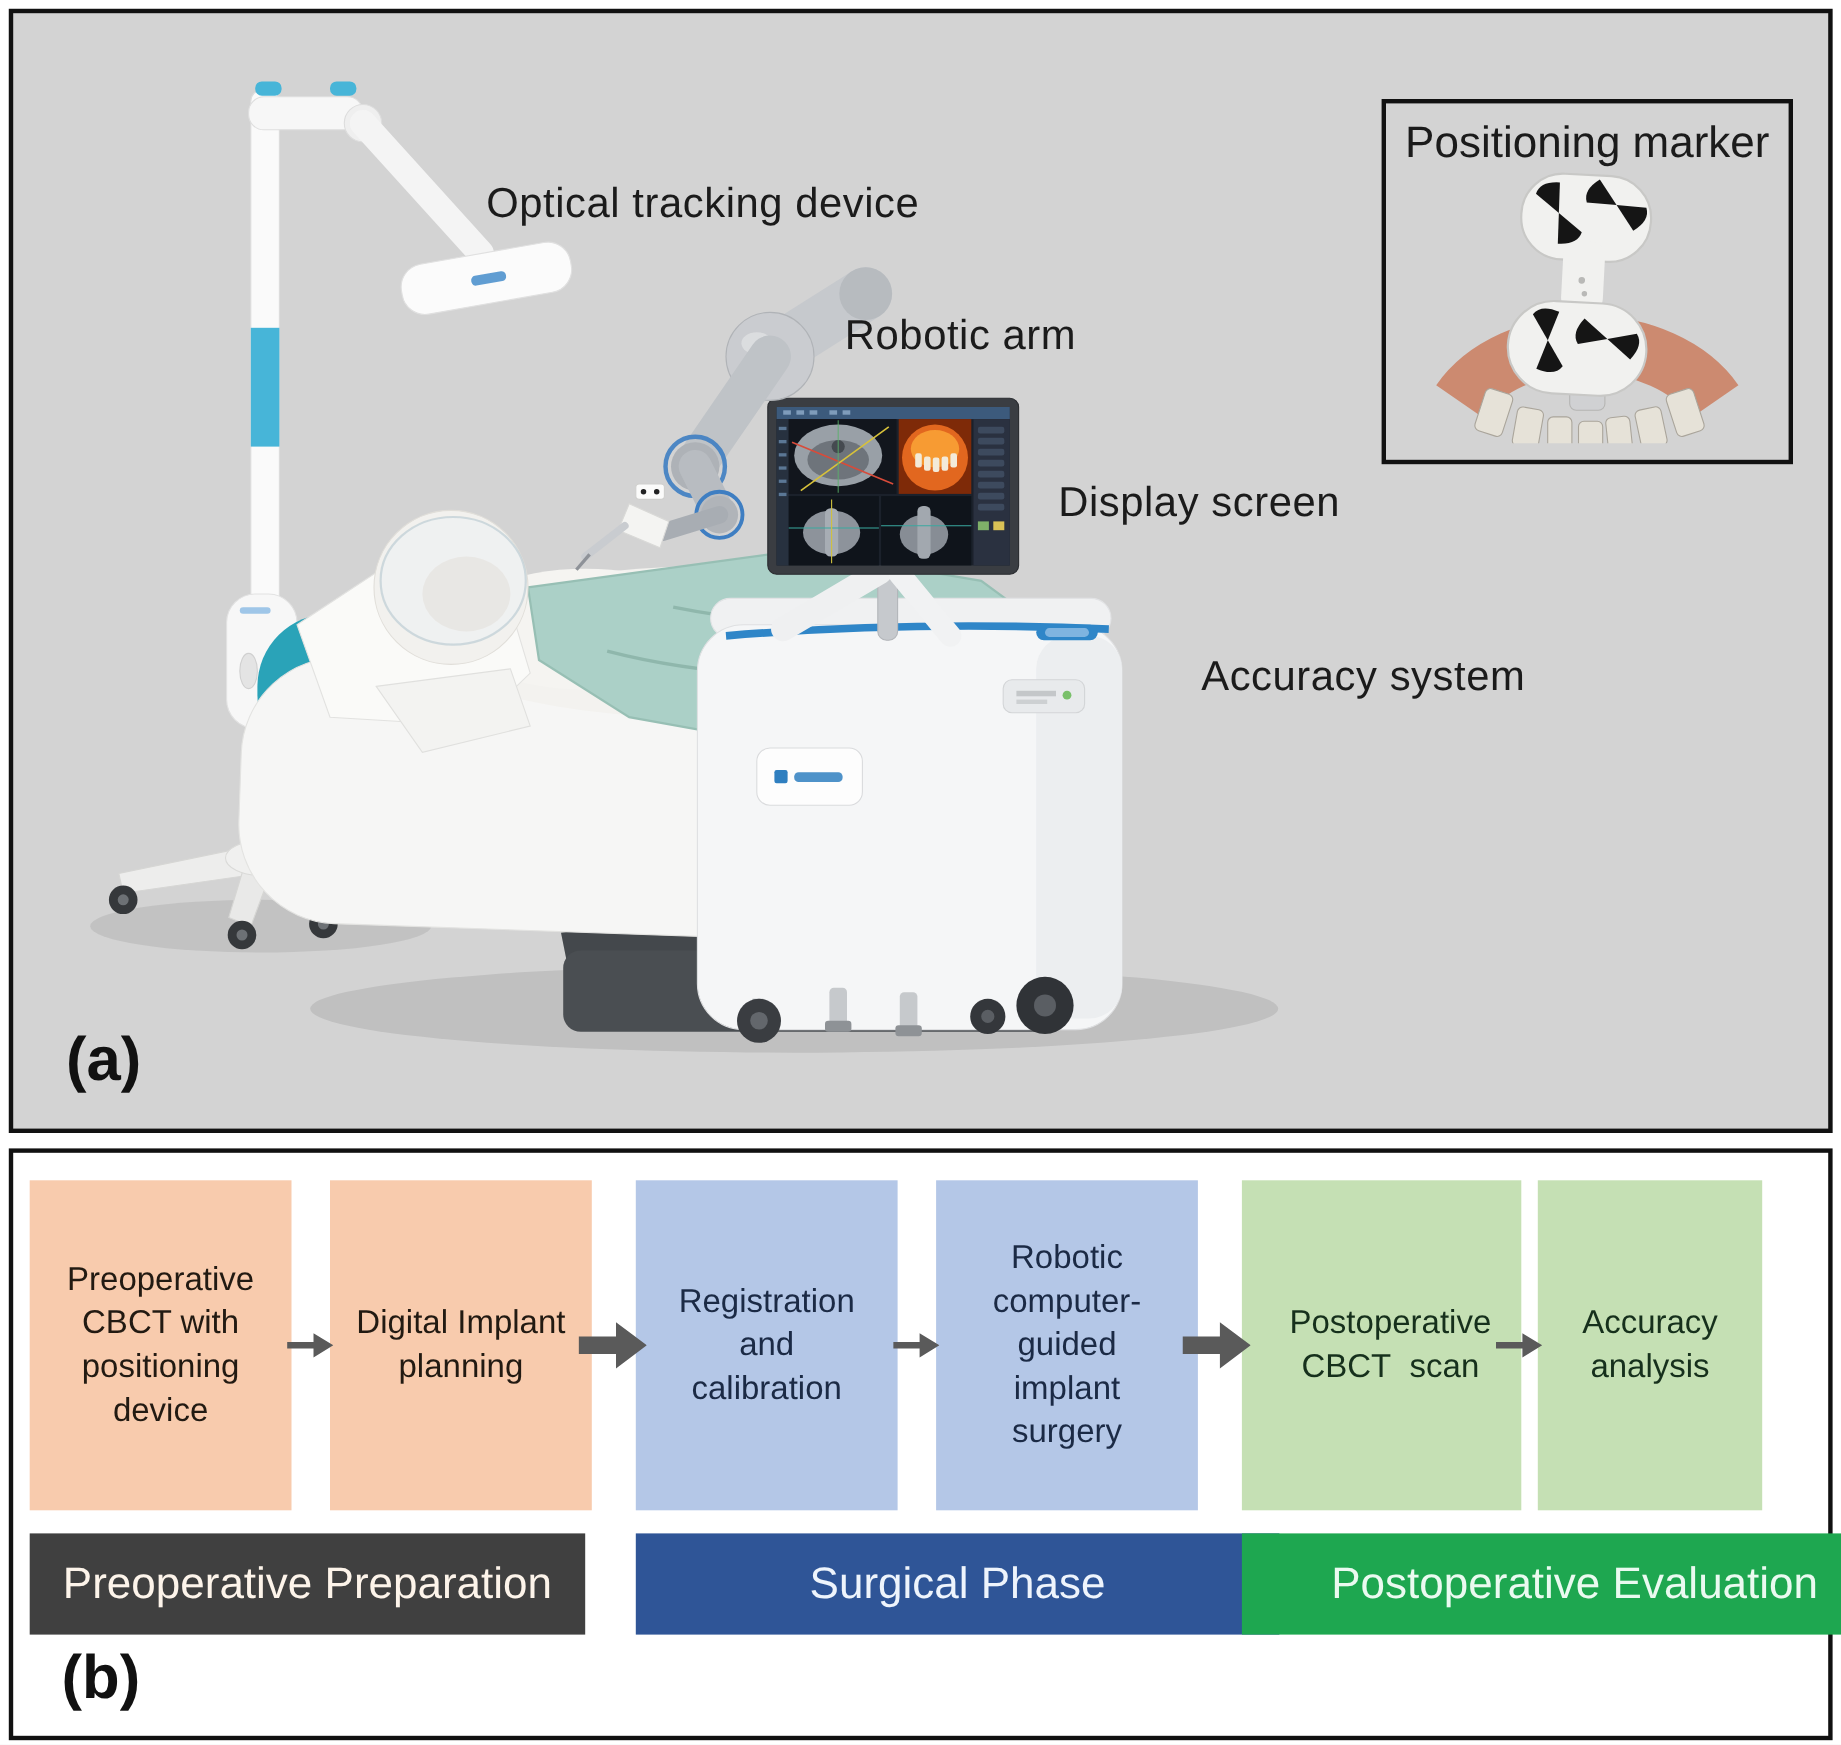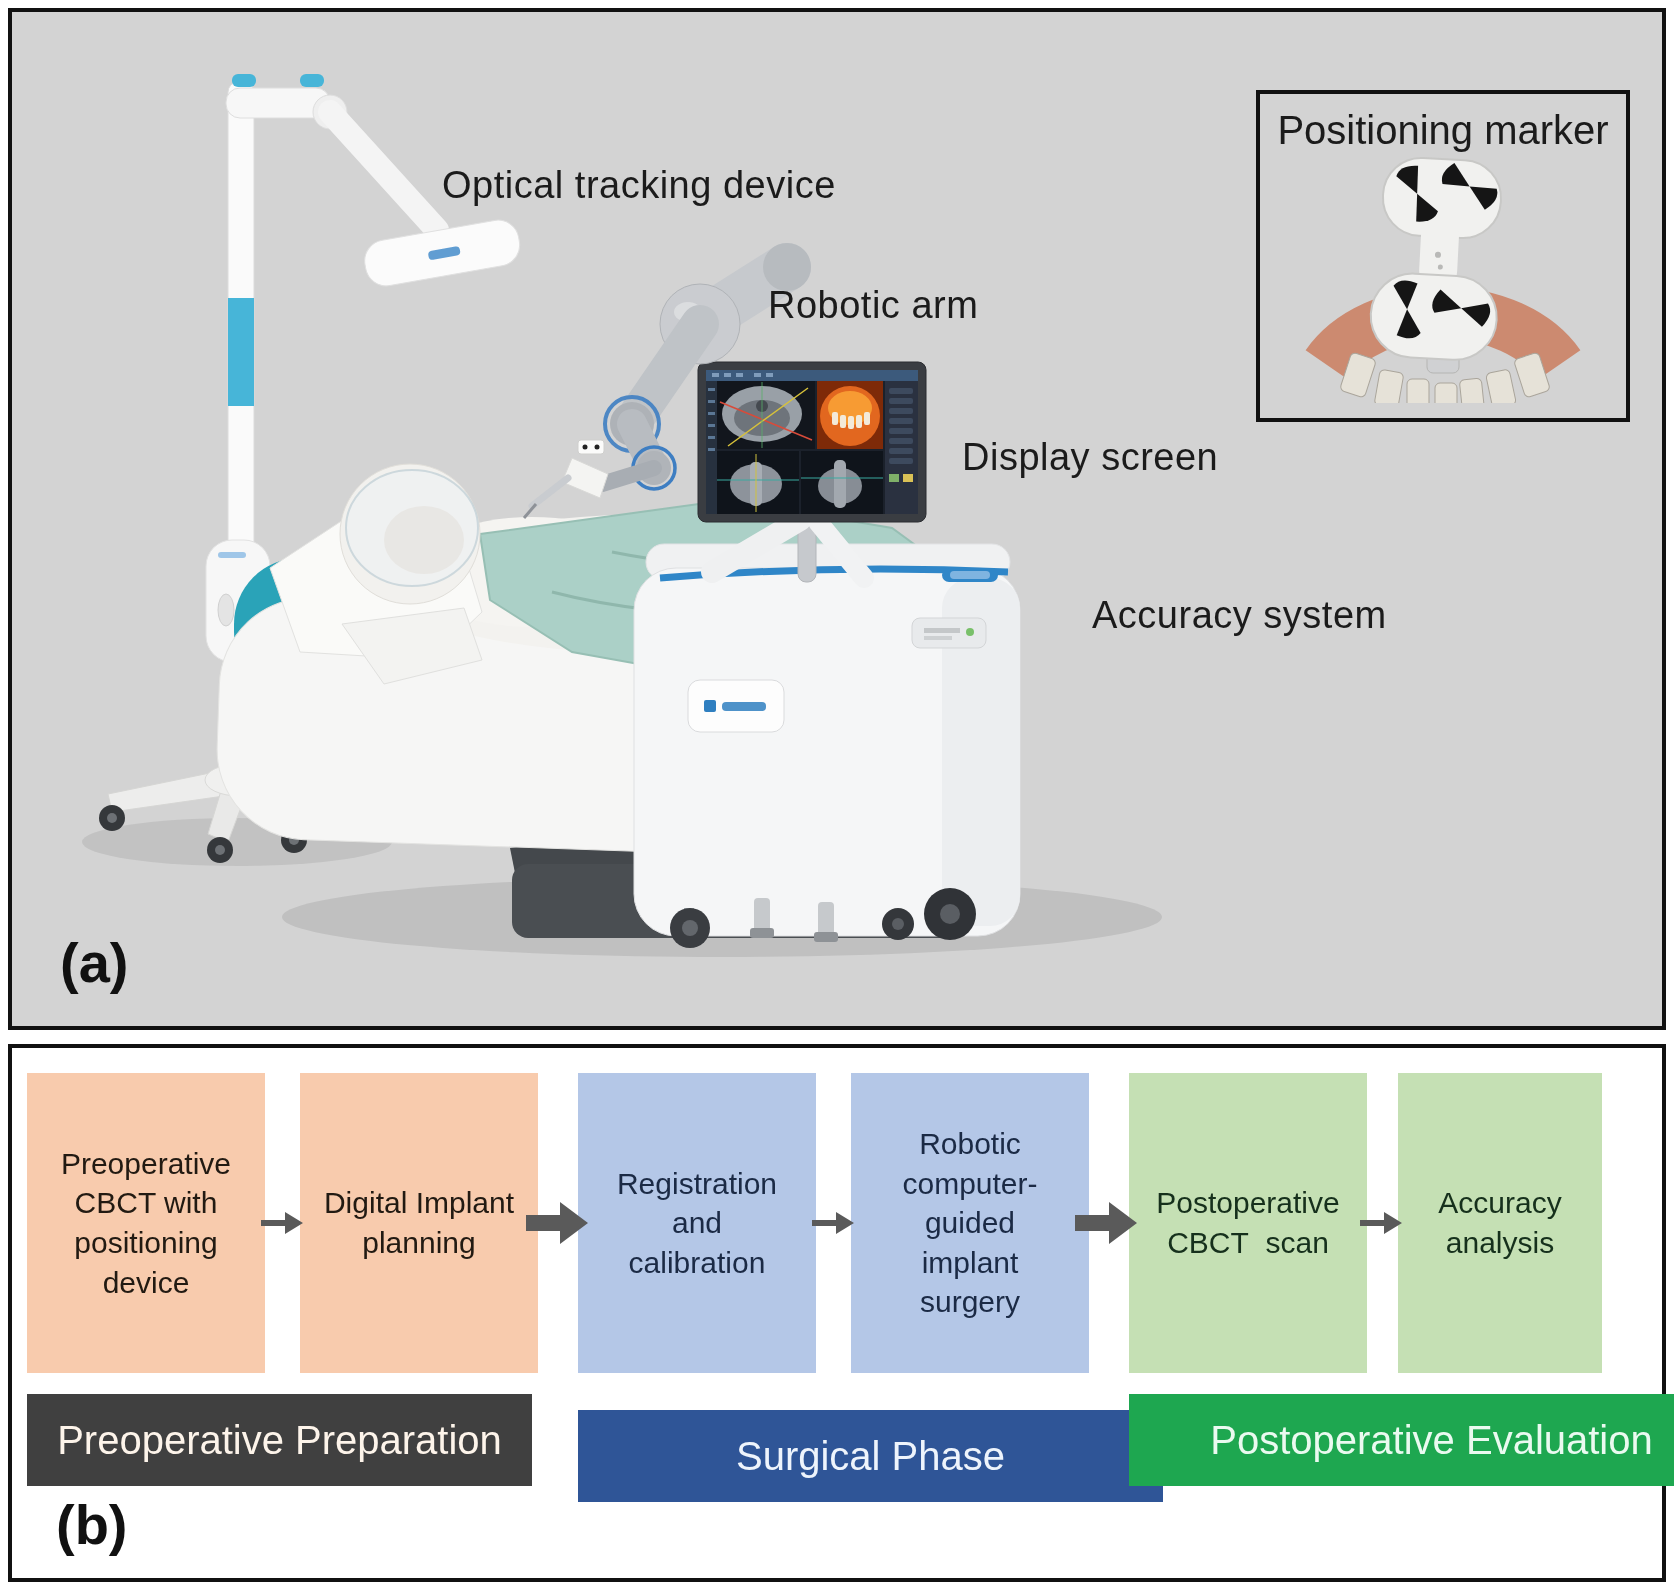--- a/index.html
+++ b/index.html
@@ -286,21 +286,21 @@
     <div class="step" style="left: 288px; width: 238px; background-color: rgb(248, 203, 173); color: rgb(34, 26, 18);">Digital Implant
 planning</div>
     <div class="step" style="left: 566px; width: 238px; background-color: rgb(180, 199, 231); color: rgb(27, 42, 69);">Registration
 and
 calibration</div>
     <div class="step" style="left: 839px; width: 238px; background-color: rgb(180, 199, 231); color: rgb(27, 42, 69);">Robotic
 computer-
 guided
 implant
 surgery</div>
-    <div class="step" style="left: 1117px; width: 238px; background-color: rgb(197, 224, 180); color: rgb(22, 48, 28);">Postoperative
+    <div class="step" style="left: 1117px; width: 238px; background-color: rgb(197, 224, 180); color: rgb(22, 48, 28); padding-left: 16px;">Postoperative
 CBCT&nbsp; scan</div>
     <div class="step" style="left: 1386px; width: 204px; background-color: rgb(197, 224, 180); color: rgb(22, 48, 28);">Accuracy
 analysis</div>
 
     <div class="arrow" style="left: 249px; top: 161px; color: rgb(90, 90, 90);">
       <svg width="42" height="28" viewBox="0 0 42 28">
           <path fill="currentColor" d="M0,11 H24 V3 L42,14 L24,25 V17 H0 Z"></path>
         </svg>
     </div>
     <div class="arrow" style="left: 800px; top: 161px; color: rgb(90, 90, 90);">
@@ -319,18 +319,18 @@
           <path fill="currentColor" d="M0,15 H34 V2 L62,23 L34,44 V31 H0 Z"></path>
         </svg>
     </div>
     <div class="arrow" style="left: 1063px; top: 152px; color: rgb(90, 90, 90);">
       <svg width="62" height="46" viewBox="0 0 62 46">
           <path fill="currentColor" d="M0,15 H34 V2 L62,23 L34,44 V31 H0 Z"></path>
         </svg>
     </div>
 
     <div class="phase" style="left: 15px; width: 505px; background-color: #404040; color: rgb(253, 244, 234);">Preoperative Preparation</div>
-    <div class="phase" style="left: 566px; width: 585px; background-color: rgb(47, 85, 151); color: rgb(238, 244, 252); margin-top: 16px;">Surgical Phase</div>
+    <div class="phase" style="left: 566px; width: 585px; background-color: rgb(47, 85, 151); color: rgb(238, 244, 252);">Surgical Phase</div>
     <div class="phase" style="left: 1117px; width: 509px; background-color: rgb(30, 167, 80); color: rgb(234, 250, 240); padding-left: 48px;">Postoperative Evaluation</div>
 
     <div class="ptag" style="left:44px;top:444px">(b)</div>
   </div>
 </div>
 
 </body></html>

